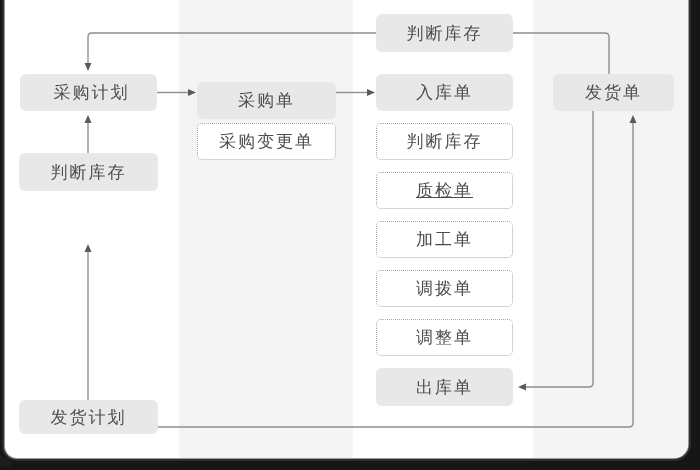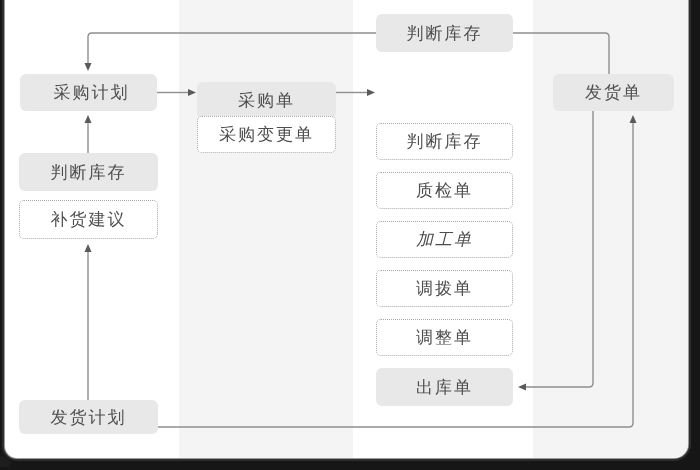--- a/index.html
+++ b/index.html
@@ -70,26 +70,26 @@
     border: 1.5px dotted #a8a8a8;
     border-radius: 5px;
   }
 
   
   .n-top-judge       { left: 371px; top: 14px;  width: 137px; height: 38px; }
   .n-purchase-plan   { left: 15px;  top: 74px;  width: 137px; height: 37px; padding-left: 6px; }
   .n-purchase-order  { left: 192px; top: 82px;  width: 139px; height: 37px; }
   .n-inbound-order   { left: 371px; top: 74px;  width: 137px; height: 37px; }
   .n-ship-order      { left: 548px; top: 74px;  width: 121px; height: 37px; }
-  .n-purchase-change { left: 192px; top: 116px; width: 139px; height: 37px; justify-content: center; }
+  .n-purchase-change { left: 192px; top: 123px; width: 139px; height: 37px; justify-content: center; }
   .n-left-judge      { left: 14px;  top: 153px; width: 139px; height: 38px; }
   .n-replenish       { left: 14px;  top: 200px; width: 139px; height: 39px; }
   .n-arrival         { left: 371px; top: 123px; width: 137px; height: 37px; }
-  .n-qc              { left: 371px; top: 172px; width: 137px; height: 37px; }
-  .n-process         { left: 371px; top: 221px; width: 137px; height: 37px; font-style: italic; }
+  .n-qc              { left: 371px; top: 172px; width: 137px; height: 37px; text-decoration: underline; }
+  .n-process         { left: 371px; top: 221px; width: 137px; height: 37px; }
   .n-transfer        { left: 371px; top: 270px; width: 137px; height: 37px; }
   .n-adjust          { left: 371px; top: 319px; width: 137px; height: 37px; }
   .n-outbound        { left: 371px; top: 368px; width: 137px; height: 38px; }
   .n-ship-plan       { left: 14px;  top: 400px; width: 139px; height: 34px; }
 
   .corner-artifact {
     position: absolute;
     left: 0;
     top: 455px;
     width: 13px;
@@ -138,36 +138,36 @@
     </div>
 
     <div class="node solid n-purchase-plan">
       <span>采购计划</span>
     </div>
 
     <div class="node solid n-purchase-order">
       <span>采购单</span>
     </div>
 
+    <div class="node solid n-inbound-order">
+      <span>入库单</span>
+    </div>
 
     <div class="node solid n-ship-order">
       <span>发货单</span>
     </div>
 
     <div class="node dotted n-purchase-change">
       <span>采购变更单</span>
     </div>
 
     <div class="node solid n-left-judge">
       <span>判断库存</span>
     </div>
 
-    <div class="node dotted n-replenish">
-      <span>补货建议</span>
-    </div>
 
     <div class="node dotted n-arrival">
       <span>判断库存</span>
     </div>
 
     <div class="node dotted n-qc">
       <span>质检单</span>
     </div>
 
     <div class="node dotted n-process">

